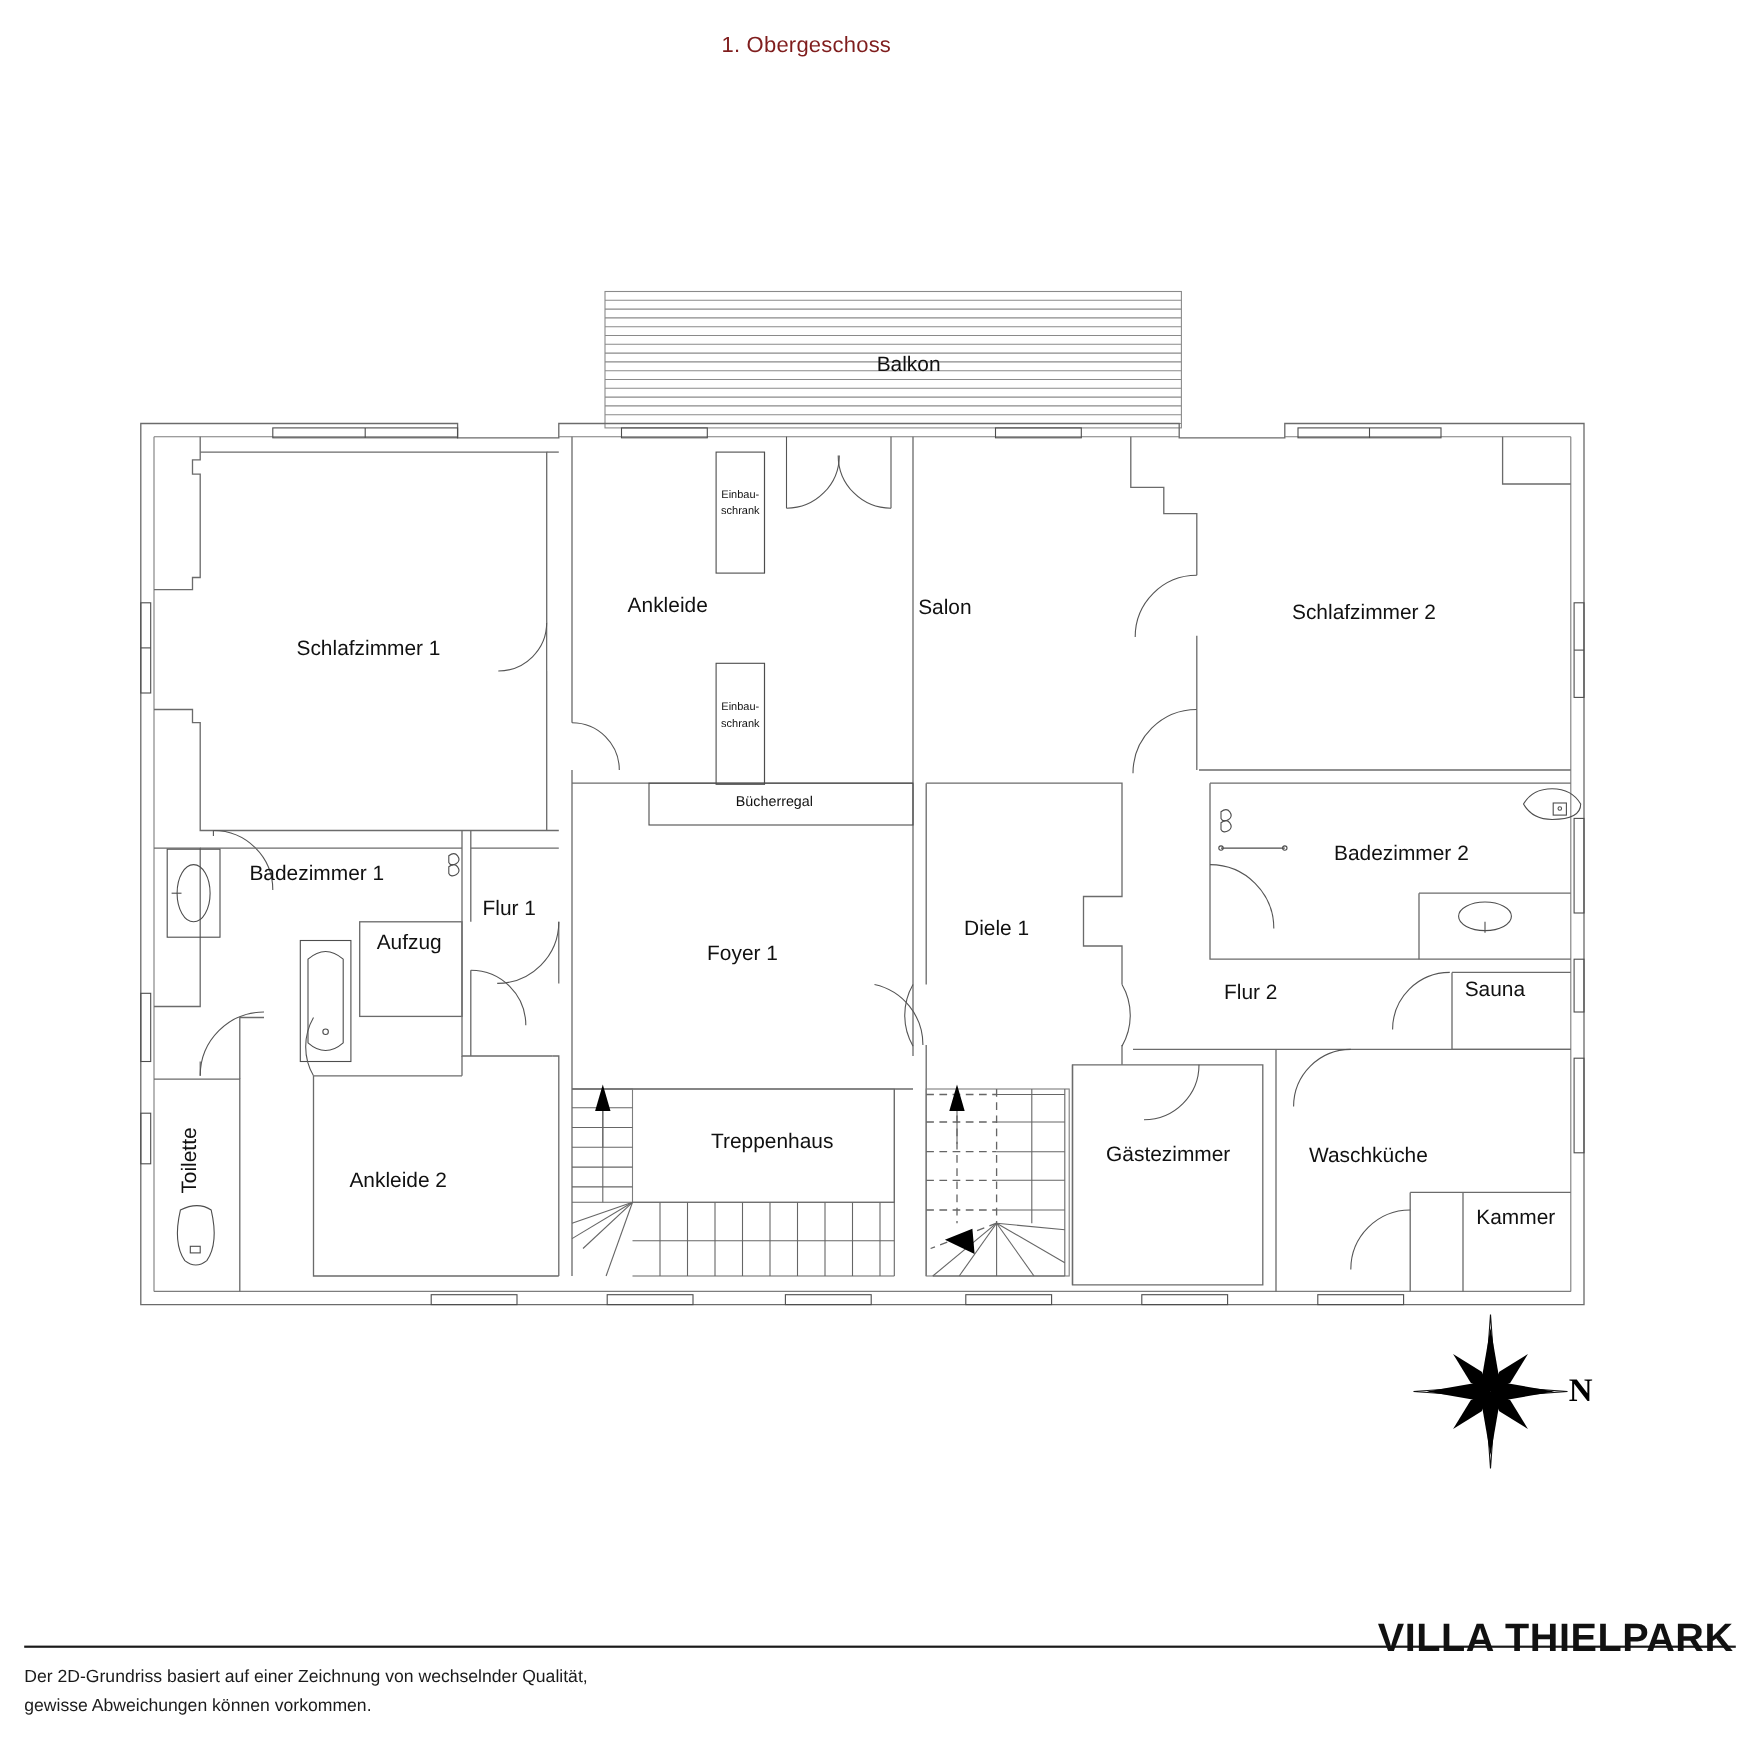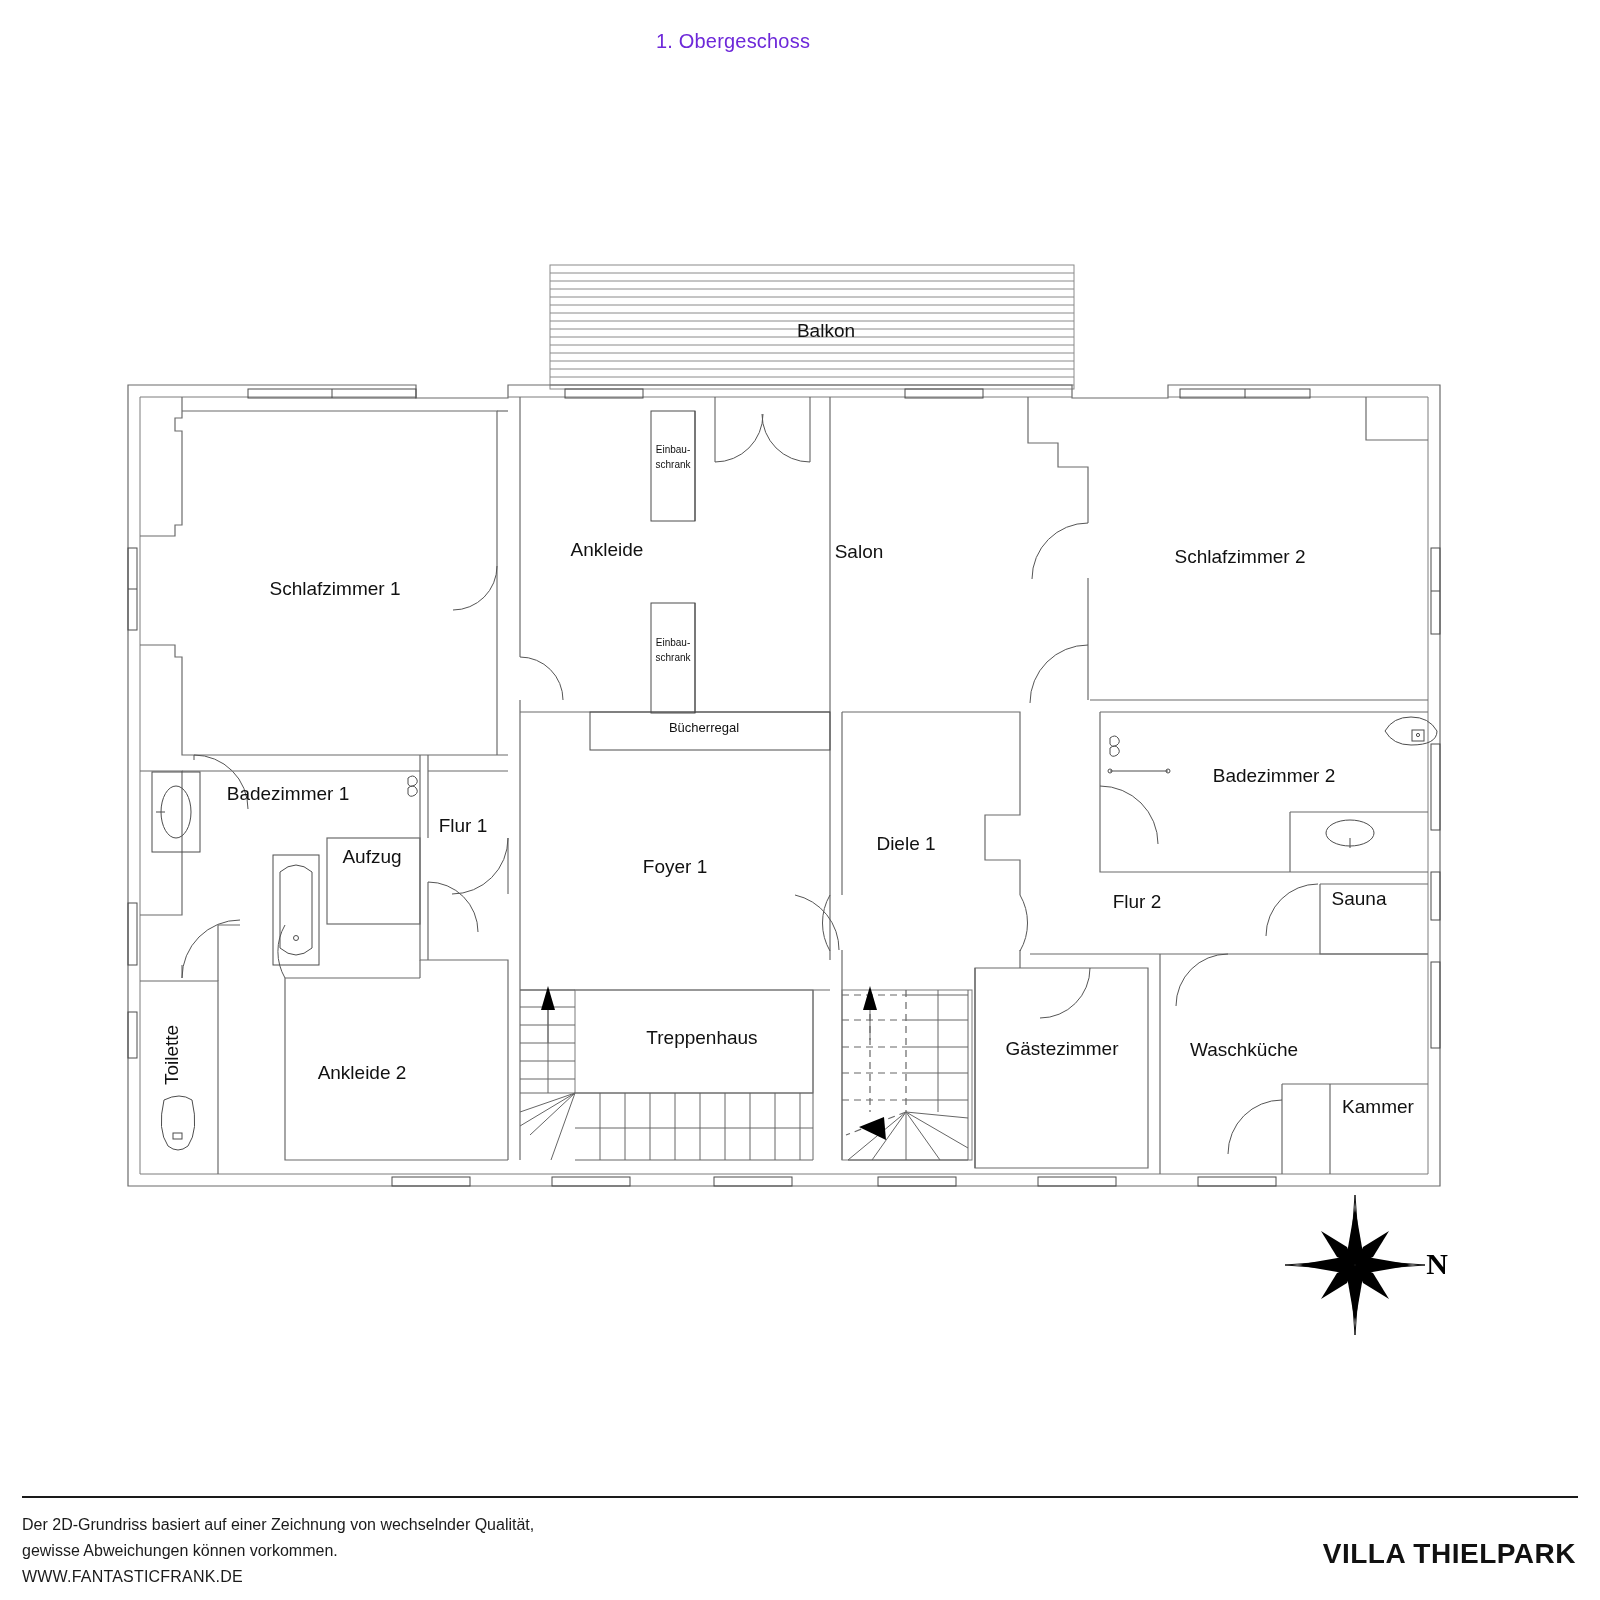--- a/index.html
+++ b/index.html
@@ -16,21 +16,21 @@
     overflow: hidden;
   }
   #page-title {
     position: absolute;
     top: 30px;
     left: 0;
     width: 1466px;
     text-align: center;
     font-size: 20px;
     letter-spacing: 0.2px;
-    color: #6d28d9;
+    color: #7f1d1d;
   }
   #plan-wrap {
     position: absolute;
     top: 0; left: 0;
     width: 1600px;
     height: 1420px;
   }
   svg#floorplan {
     display: block;
     width: 1600px;
@@ -75,22 +75,22 @@
     font-size: 16px;
     line-height: 26px;
     color: #1b1b1b;
   }
   #footer-note .url {
     letter-spacing: 0.2px;
   }
   #brand {
     position: absolute;
     right: 24px;
-    top: 1538px;
-    font-size: 28px;
+    top: 1468px;
+    font-size: 36px;
     font-weight: bold;
     letter-spacing: 0.5px;
     color: #111111;
     text-align: right;
   }
   .compass-letter {
     font-family: "Liberation Serif", serif;
     font-size: 30px;
     font-weight: bold;
     fill: #000;
@@ -526,16 +526,15 @@
     </g>
 
   </svg>
 </div>
 
 <div id="footer-rule"></div>
 
 <div id="footer-note">
   <div>Der 2D-Grundriss basiert auf einer Zeichnung von wechselnder Qualität,</div>
   <div>gewisse Abweichungen können vorkommen.</div>
-  <div class="url">WWW.FANTASTICFRANK.DE</div>
 </div>
 
 <div id="brand">VILLA THIELPARK</div>
 
 </body></html>

